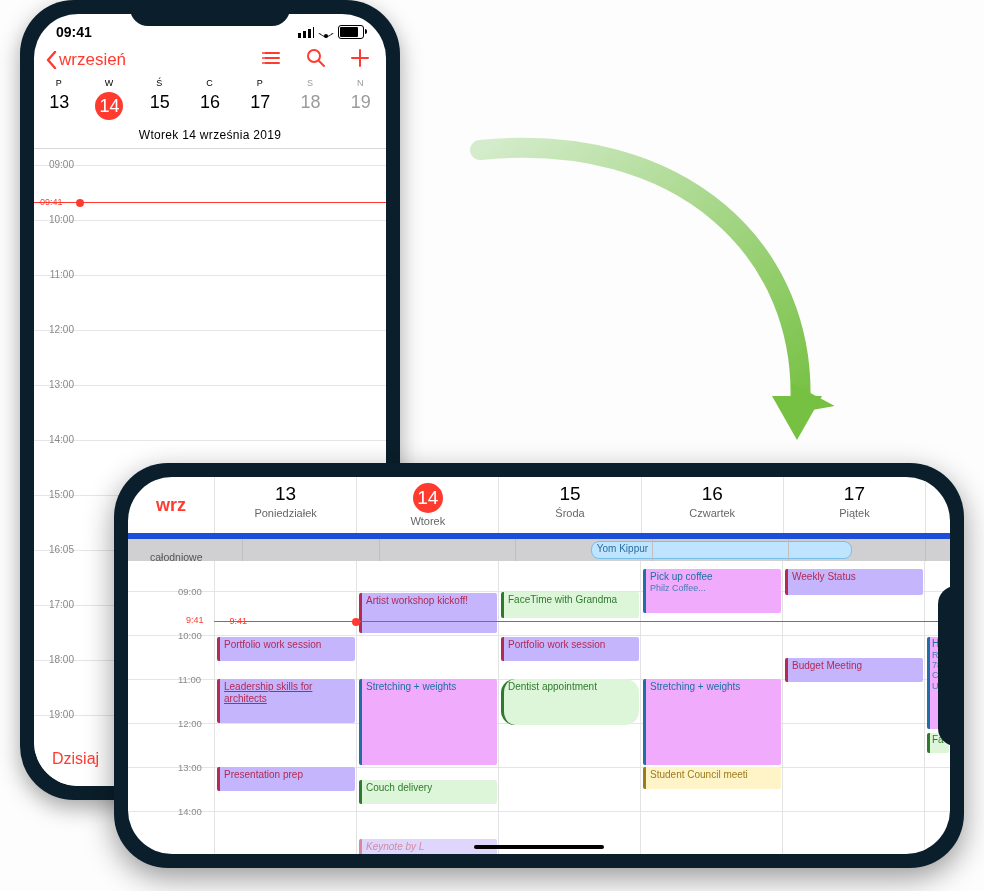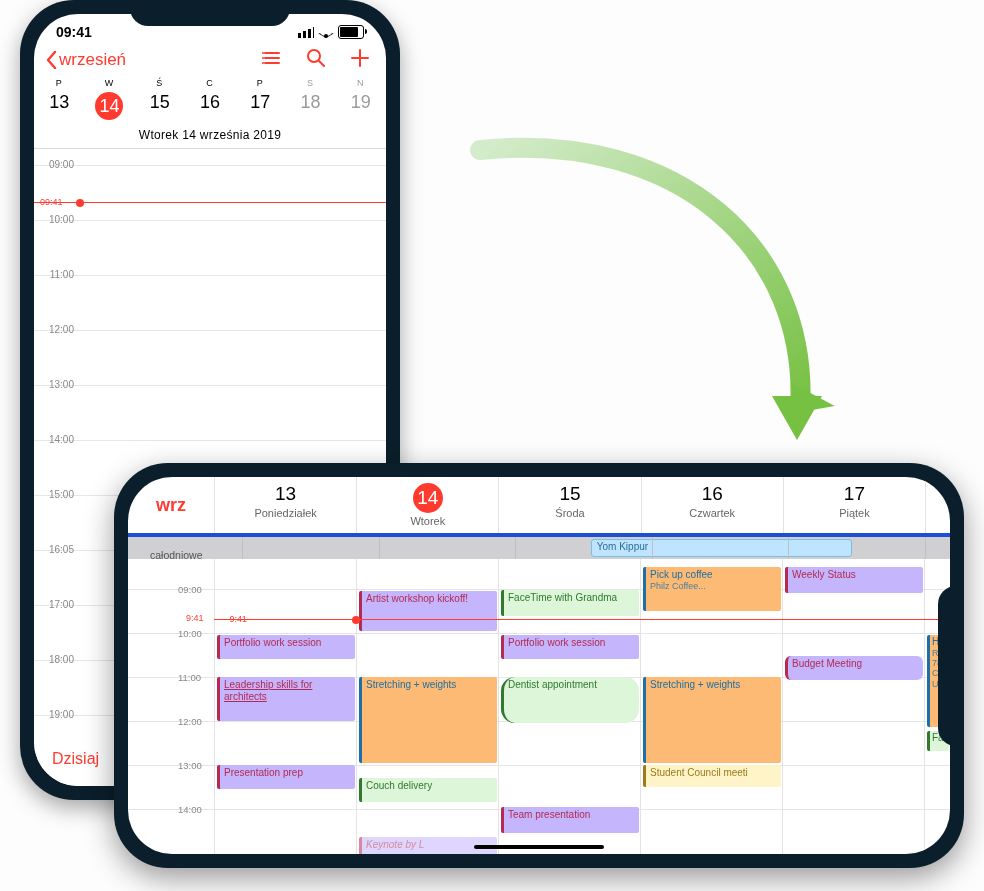--- a/index.html
+++ b/index.html
@@ -67,21 +67,21 @@
   .p1-week .col.wknd .dnum,.p1-week .col.wknd .dow { color:#9b9b9b;}
   .p1-week .sel .dnum { display:inline-flex;width:28px;height:28px;align-items:center;justify-content:center;border-radius:50%;background:#ff3b30;color:#fff;}
   .p1-date { text-align:center; font-size:12px; letter-spacing:.3px; padding:6px 0 6px 0;}
   .p1-divider{ height:1px; background:#d9d9d9;}
 
   .p1-grid { position:relative; }
   .p1-hrow { height:54px; border-top:1px solid #e6e6e6; position:relative;}
   .p1-hrow .hl { position:absolute; right:calc(100% - 40px); top:-7px; font-size:10px; color:#888;}
   .p1-track{ position:absolute; left:44px; right:0;}
   .pink  { background:#c4b5fd; border-color:#e94d78; color:#b32a52;}
-  .blue  { background:#fdba74; border-color:#3fa3e0; color:#1d6fa5;}
+  .blue  { background:#f0abfc; border-color:#3fa3e0; color:#1d6fa5;}
   .green { background:#ddf5d8; border-color:#5fbf5f; color:#2f7a2f;}
   .yellow{ background:#fff3c8; border-color:#e7c24a; color:#9a7c1d;}
   .p1-nowline{ position:absolute; left:0; right:0; height:0; border-top:1.5px solid #ff3b30;}
   .p1-nowline::before{content:"";position:absolute;left:42px;top:-4px;width:8px;height:8px;border-radius:50%;background:#ff3b30;}
   .p1-nowlabel{ position:absolute; left:6px; font-size:9px; color:#ff3b30; top:-6px;}
 
   .p1-footer{
     position:absolute; left:0; right:0; bottom:0;
     display:flex; justify-content:space-between;
     padding:12px 18px 18px 18px;
@@ -102,33 +102,33 @@
   .phone2 .screen{
     position:absolute; left:14px; right:14px; top:14px; bottom:14px;
     background:#fff; border-radius:44px; overflow:hidden;
   }
   .phone2 .notch-r{
     position:absolute; right:0; top:50%; transform:translateY(-50%);
     width:26px; height:160px; background:#0a1f2b;
     border-radius:18px 0 0 18px;
   }
   .phone2 .homebar{ position:absolute; bottom:5px; left:50%; transform:translateX(-50%); width:130px;height:4px;background:#000;border-radius:3px;}
-  .p2-head{ display:flex; height:56px; border-bottom:4px solid #1d4ed8;}
+  .p2-head{ display:flex; height:56px; border-bottom:6px solid #1d4ed8;}
   .p2-tcol{ width:86px; display:flex; align-items:center; justify-content:center; color:#ff3b30; font-weight:600; font-size:18px;}
   .p2-dcol{ flex:1; text-align:center; border-left:1px solid #e3e3e3; padding-top:6px;}
   .p2-dcol.edge{ flex:0 0 24px;}
   .p2-dcol .n{ font-size:19px;}
   .p2-dcol .d{ font-size:11px; color:#666; margin-top:2px;}
   .p2-dcol.sel .n{ display:inline-flex;width:30px;height:30px;align-items:center;justify-content:center;border-radius:50%;background:#ff3b30;color:#fff;}
 
   .p2-allday{ display:flex; height:22px; background:#d0d0d3; font-size:10.5px;}
   .p2-allday .lbl{ width:86px; padding:12px 6px; color:#555;margin-left:16px;}
   .p2-allday .slot{ flex:1; border-left:1px solid #bfbfc2; position:relative;}
   .p2-allday .slot.edge{flex:0 0 24px;}
-  .p2-ad-ev{ position:absolute; top:2px; bottom:2px; left:2px; background:#bfe4ff; border:1px solid #77bfe8; border-radius:3px; font-size:10px; padding:1px 5px; color:#2b6f9c;}
+  .p2-ad-ev{ position:absolute; top:2px; bottom:2px; left:2px; background:#bfe4ff; border:1px solid #77bfe8; border-radius:8px; font-size:10px; padding:1px 5px; color:#2b6f9c;}
 
   .p2-body{ position:relative; height:calc(100% - 56px - 22px); overflow:hidden;}
   .p2-body .p2-tcol-body{ position:absolute; left:0; top:0; bottom:0; width:86px;}
   .p2-body .hour{ position:absolute; left:0; right:0; border-top:1px solid #e5e5e5;}
   .p2-body .hour .hl{ position:absolute; left:50px; top:-6px; font-size:9.5px; color:#888;}
   .p2-daycol{ position:absolute; top:0; bottom:0; border-left:1px solid #e3e3e3;}
   .p2-ev{ position:absolute; left:2px; right:2px; border-left:3px solid; border-radius:2px; font-size:10px; line-height:1.15; padding:2px 4px; box-sizing:border-box; overflow:hidden;}
   .p2-ev .sub{ display:block; font-size:9px; opacity:.8;}
   .p2-ev.greyed{ opacity:.55; font-style:italic;}
 
@@ -360,30 +360,29 @@
         <div class="p2-ev green" style="top:219px;height:24px;">Couch delivery</div>
         <div class="p2-ev pink greyed" style="top:278px;height:18px;">Keynote by L</div>
         <div class="p2-now" style="top:60px;">
           <span class="p2-now-l" style="right:calc(100% + 110px);">9:41</span>
         </div>
       </div>
       <div class="p2-daycol" style="left:370px; width:142px;">
         <div class="p2-ev green" style="top:8px;  height:26px;margin-top:23px;">FaceTime with Grandma</div>
         <div class="p2-ev pink" style="top:76px; height:24px;">Portfolio work session</div>
         <div class="p2-ev green" style="top:118px;height:46px;border-radius:14px;">Dentist appointment</div>
-        <div class="p2-ev pink" style="top:248px;height:26px;">Team presentation</div>
       </div>
       <div class="p2-daycol" style="left:512px; width:142px;">
         <div class="p2-ev blue" style="top:8px;  height:44px;"><span>Pick up coffee</span><span class="sub">Philz Coffee...</span></div>
         <div class="p2-ev blue" style="top:118px;height:86px;">Stretching + weights</div>
         <div class="p2-ev yellow" style="top:206px;height:22px;">Student Council meeti</div>
       </div>
       <div class="p2-daycol" style="left:654px; width:142px;">
         <div class="p2-ev pink" style="top:8px;  height:26px;">Weekly Status</div>
-        <div class="p2-ev pink" style="top:97px; height:24px;border-radius:6px;">Budget Meeting</div>
+        <div class="p2-ev pink" style="top:97px; height:24px;">Budget Meeting</div>
       </div>
       <div class="p2-daycol" style="left:796px; width:26px;">
         <div class="p2-ev blue" style="top:76px;height:92px;padding:1px 2px;">
           <span>Hik</span>
           <span class="sub">Re</span>
           <span class="sub">78</span>
           <span class="sub">Ca</span>
           <span class="sub">Un</span>
         </div>
         <div class="p2-ev green" style="top:172px;height:20px;padding:1px 2px;">Fa</div>

